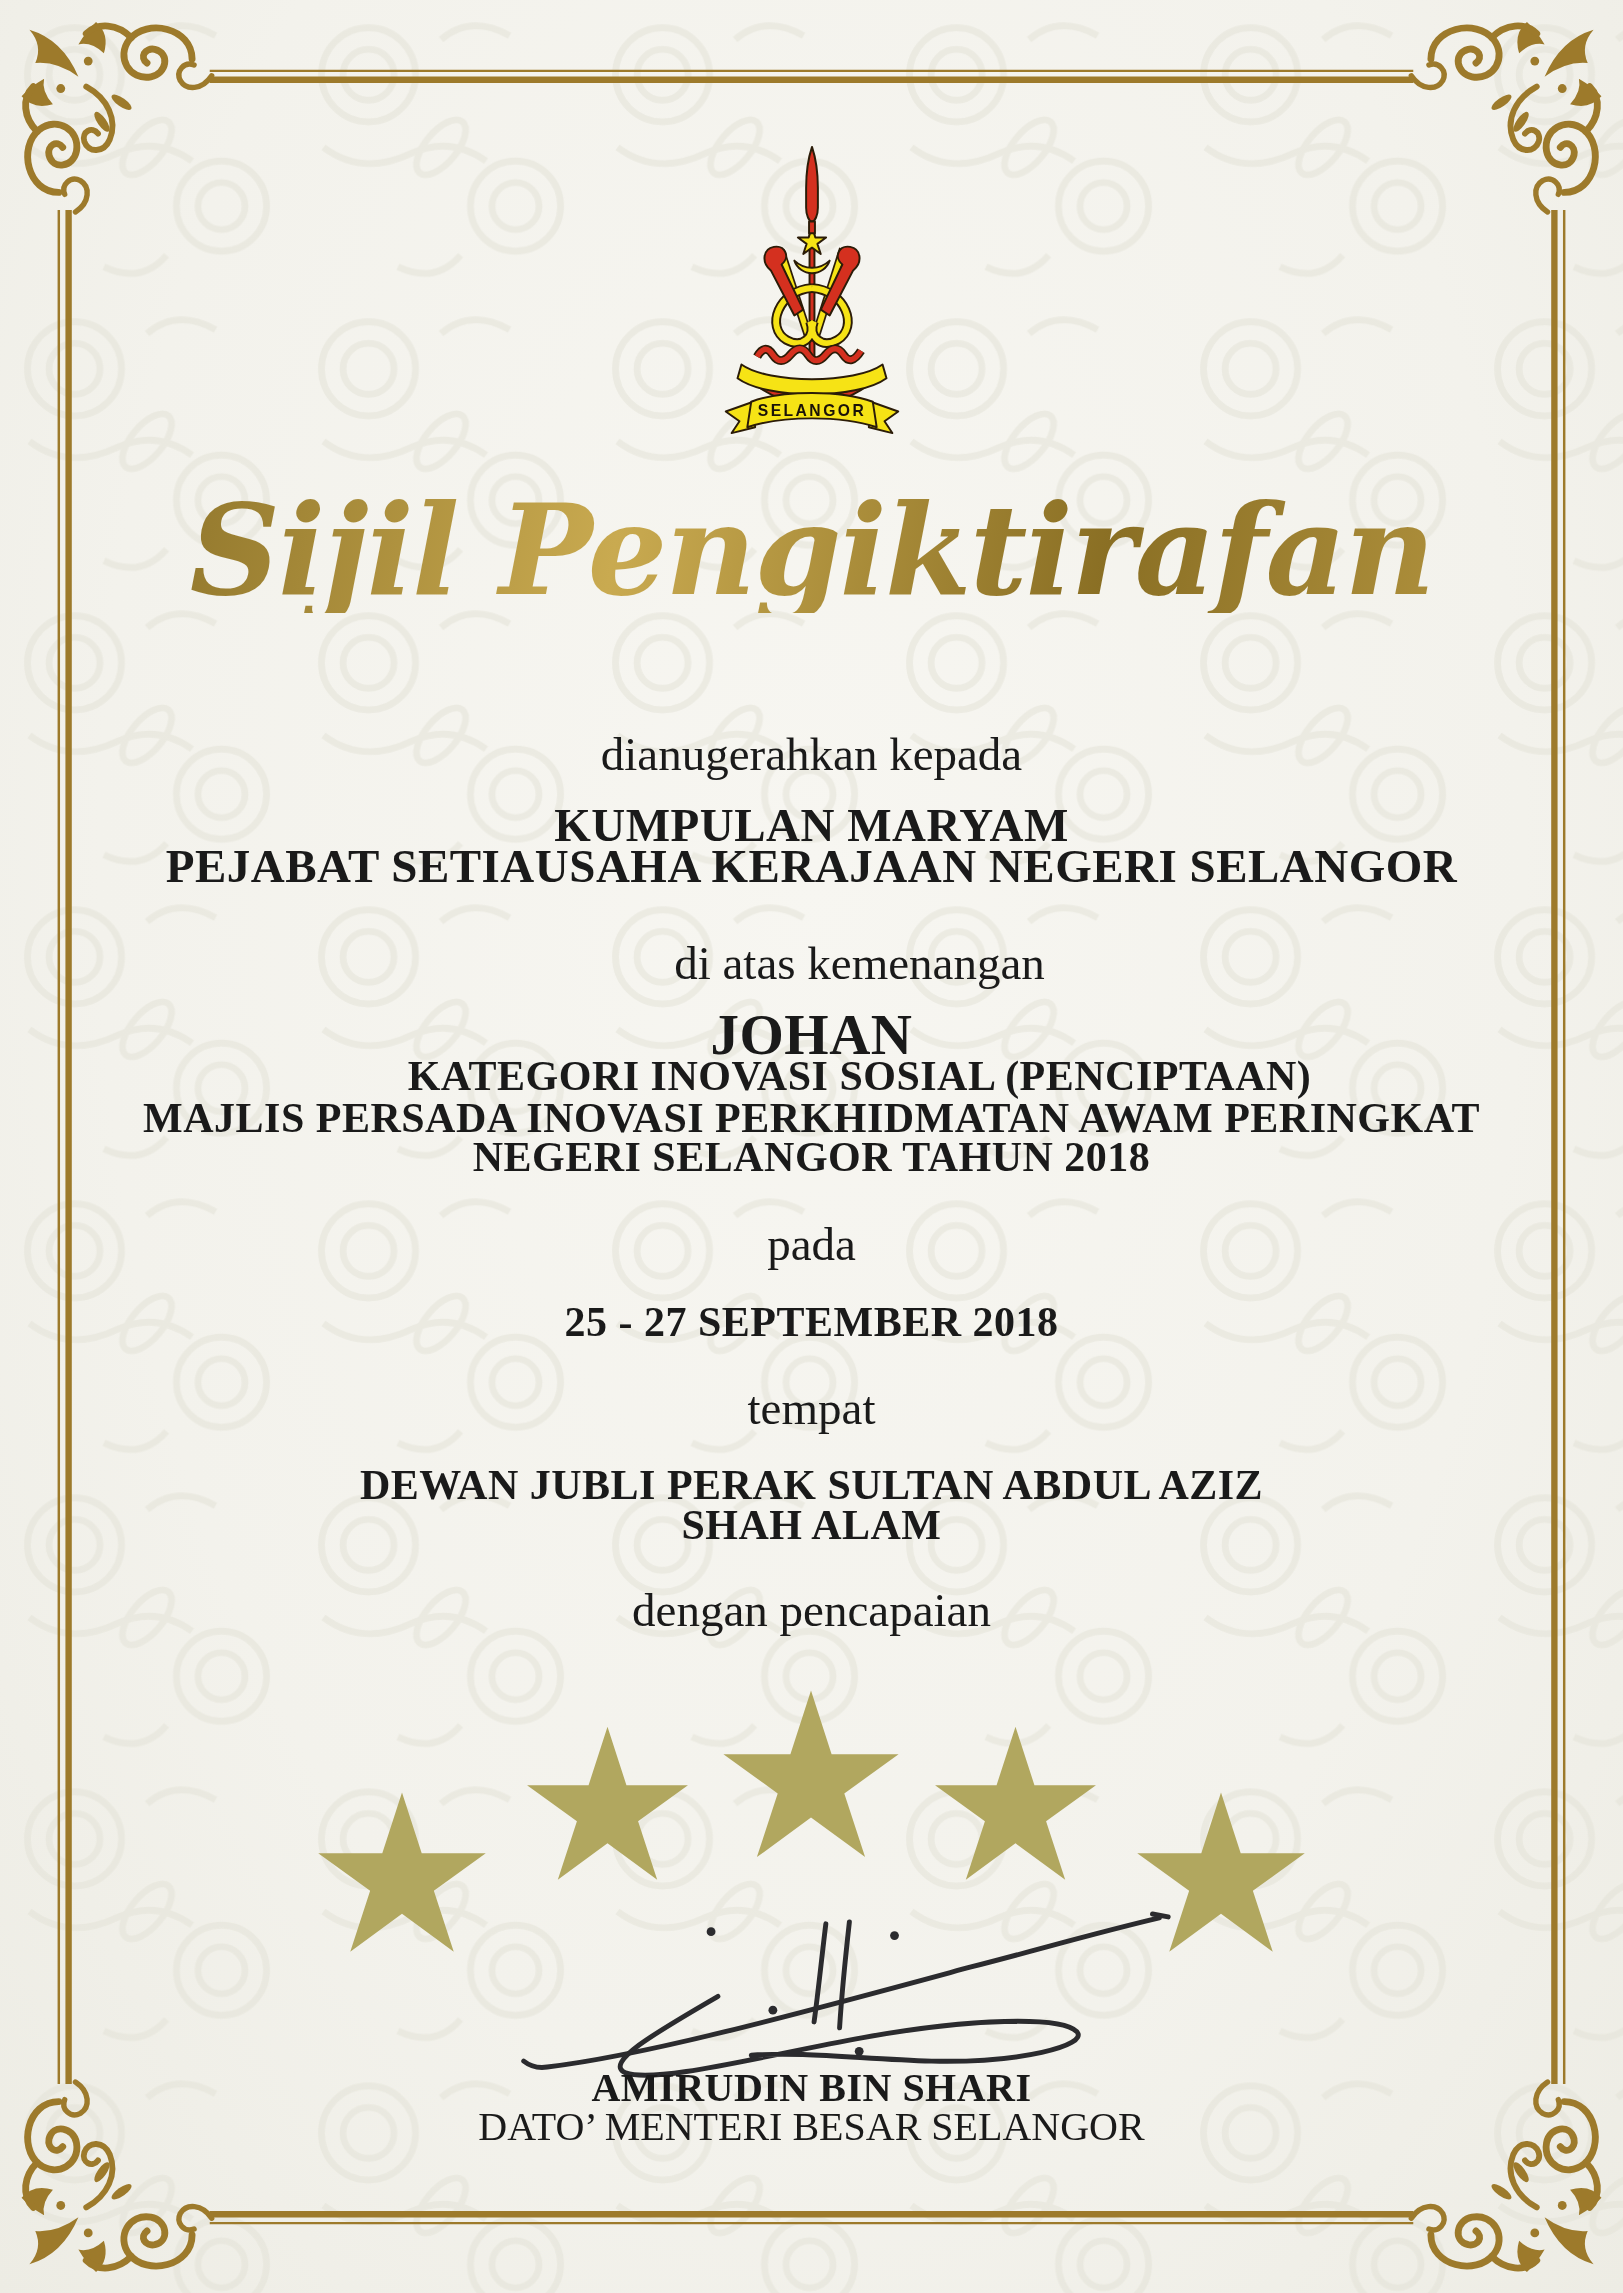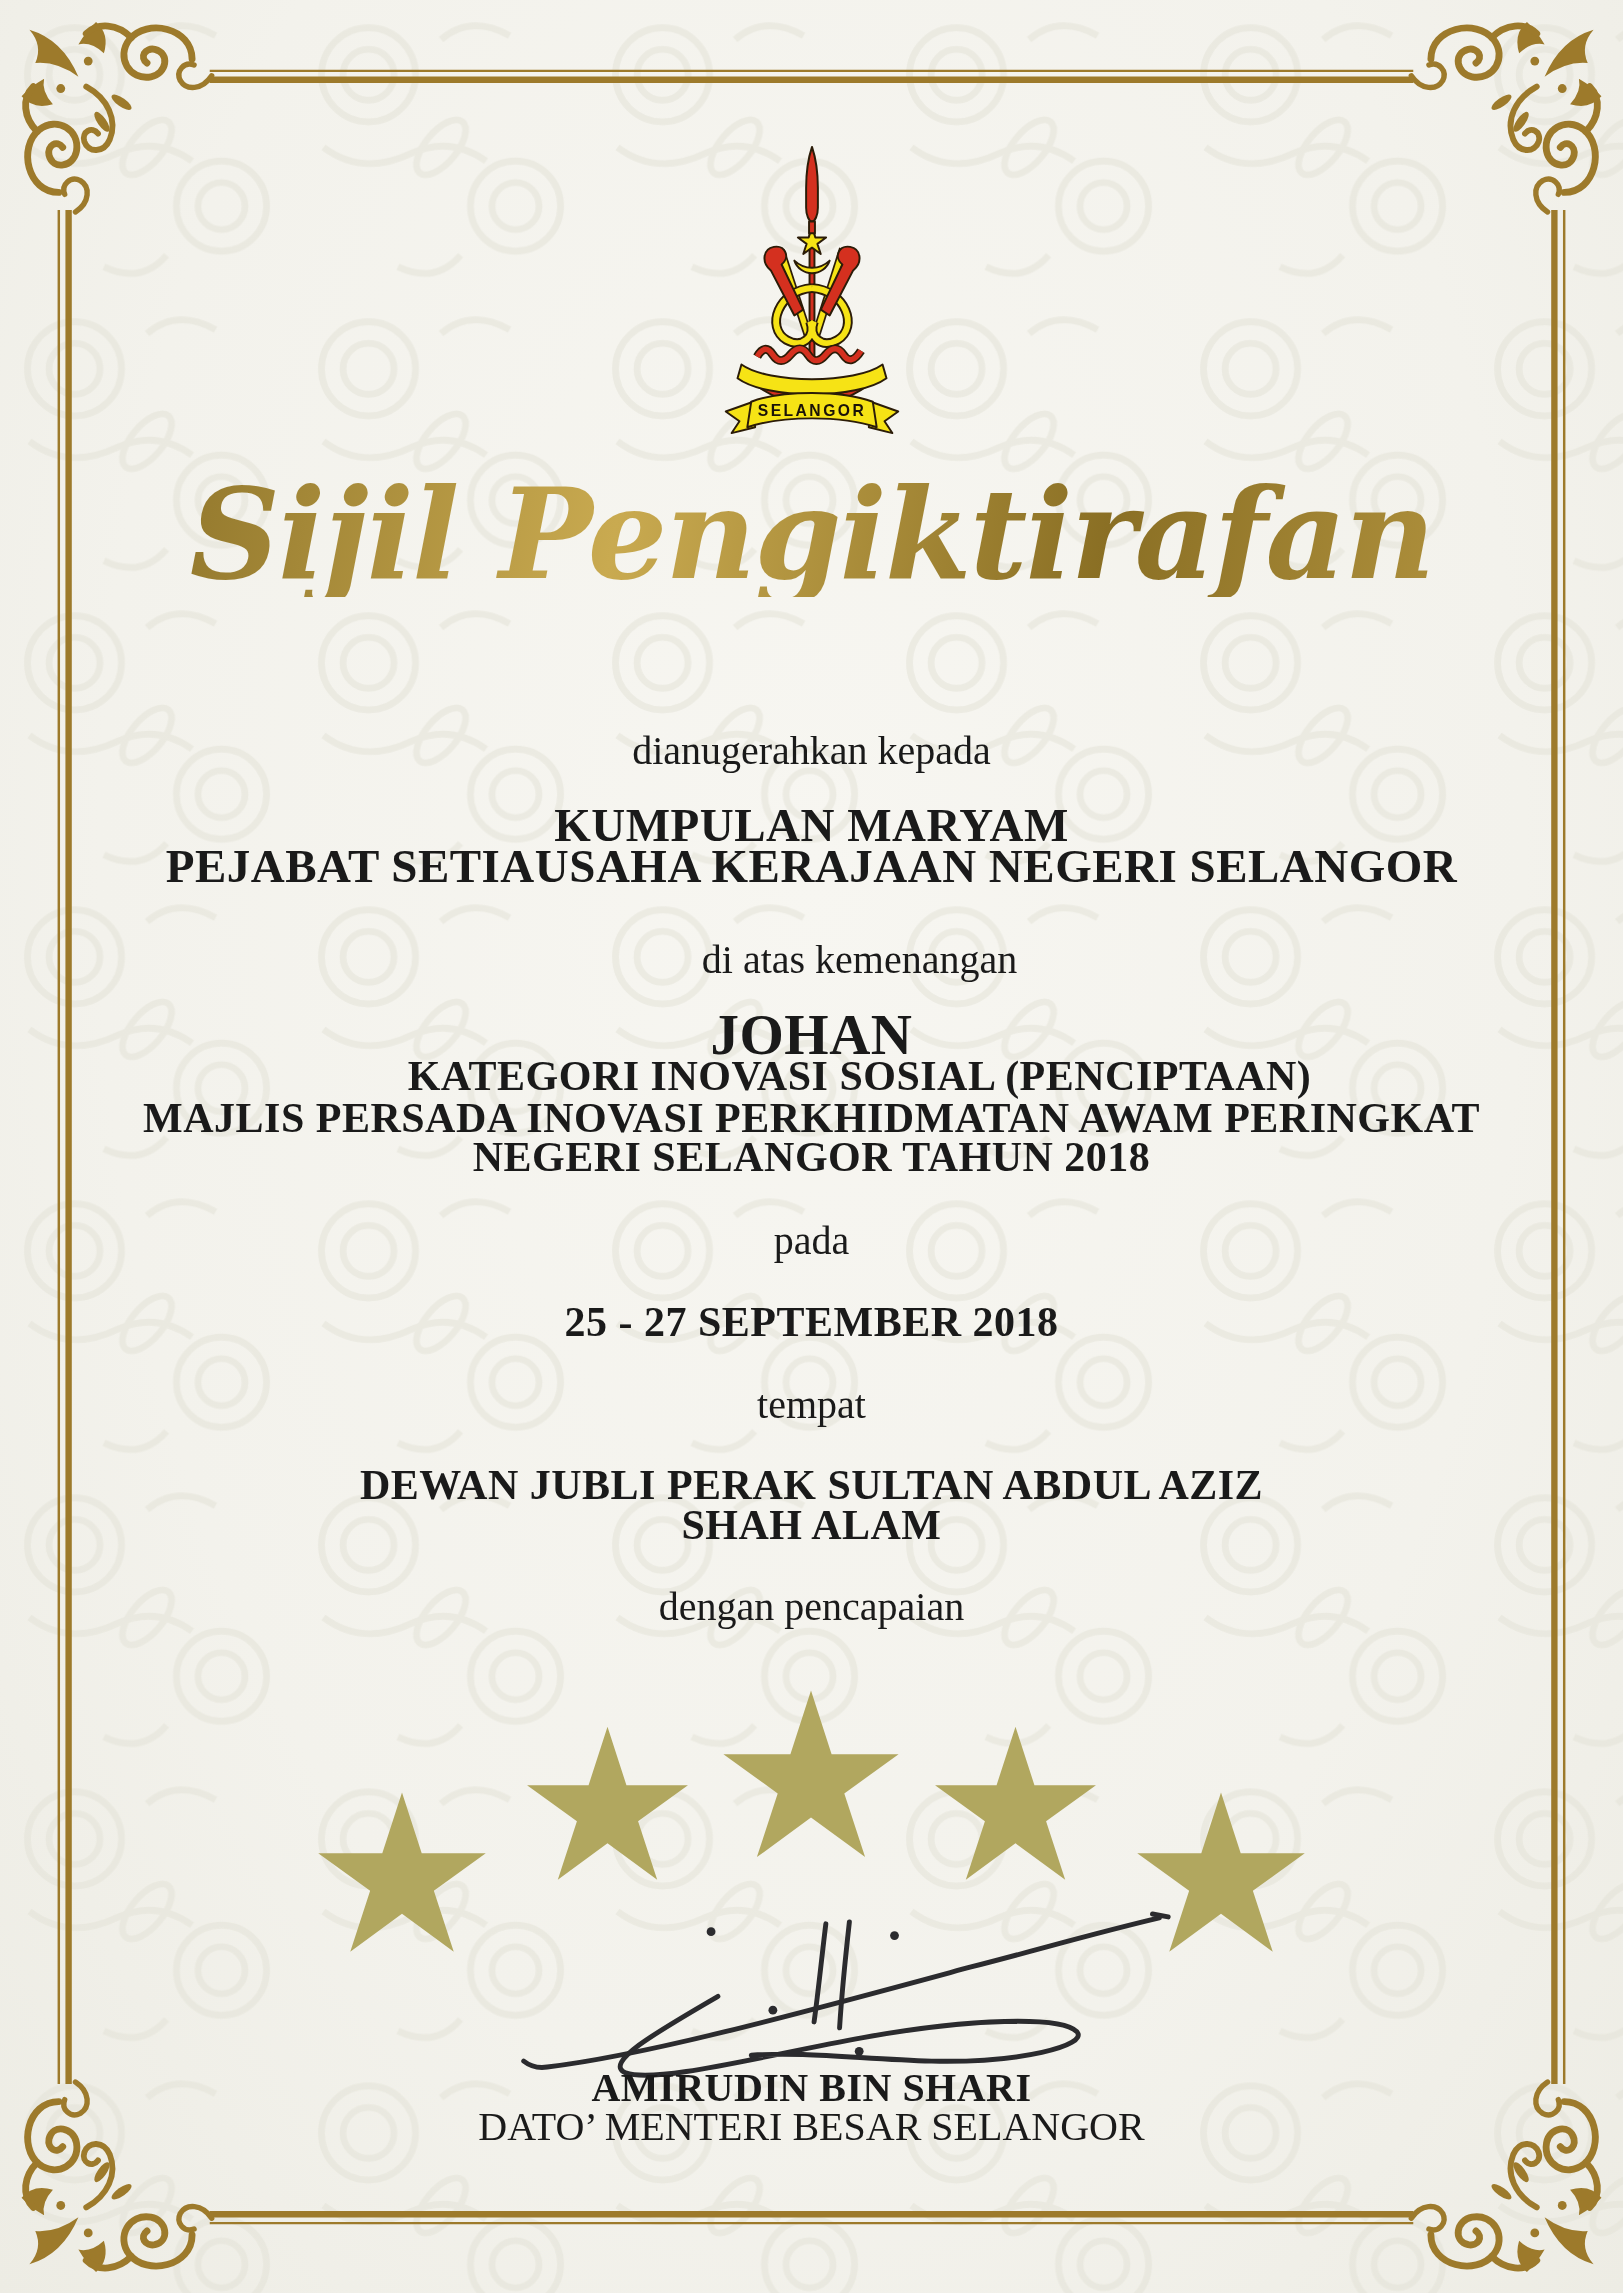--- a/index.html
+++ b/index.html
@@ -4,21 +4,21 @@
 <style>
   html,body{margin:0;padding:0;}
   body{
     width:1623px;height:2294px;position:relative;overflow:hidden;
     background:radial-gradient(ellipse at 50% 38%, #f7f6f1 0%, #f3f2ec 62%, #edecE4 100%);
     font-family:"Liberation Serif", serif;color:#1a1a1a;
   }
   .layer{position:absolute;inset:0;}
   .damask{opacity:.55;}
   .txt{position:absolute;left:0;width:100%;text-align:center;line-height:1;}
-  .label{font-size:40px;}
+  .label{font-size:47px;}
   .caps{font-weight:bold;letter-spacing:0.5px;}
   .fs48{font-size:47px;}
   .fs58{font-size:57px;}
   .fs43{font-size:42px;}
   .fs41{font-size:40px;}
   .script-title{
     font-family:"DejaVu Serif", serif;font-style:italic;font-weight:bold;
     font-size:125px;letter-spacing:-2px;
     background:linear-gradient(100deg,#7e651f 0%,#c9aa50 38%,#8a6f24 68%,#bf9f47 100%);
     -webkit-background-clip:text;background-clip:text;color:transparent;
@@ -132,21 +132,21 @@
 
     <path d="M30,226 C58,246 146,246 174,226 L178,240 C148,262 56,262 26,240 Z" fill="#f6e315"></path>
 
     <path d="M42,264 L14,274 L28,284 L20,296 L44,290 Z" fill="#f6e315"></path>
     <path d="M162,264 L190,274 L176,284 L184,296 L160,290 Z" fill="#f6e315"></path>
     <path d="M40,264 C72,252 132,252 164,264 L168,290 C132,278 72,278 36,290 Z" fill="#f6e315"></path>
   </g>
   <text x="102" y="279" text-anchor="middle" font-family="Liberation Sans, sans-serif" font-size="16" font-weight="bold" letter-spacing="2.5" fill="#1a1208">SELANGOR</text>
 </svg>
 
-<div class="txt script-title" style="top:472px;">Sijil Pengiktirafan</div>
+<div class="txt script-title" style="top:488px;">Sijil Pengiktirafan</div>
 
 <div class="txt label" style="top:731px;">dianugerahkan kepada</div>
 <div class="txt caps fs48" style="top:802px;">KUMPULAN MARYAM</div>
 <div class="txt caps fs48" style="top:843px;">PEJABAT SETIAUSAHA KERAJAAN NEGERI SELANGOR</div>
 
 <div class="txt label" style="top:940px;padding-left:48px;">di atas kemenangan</div>
 <div class="txt caps fs58" style="top:1006px;">JOHAN</div>
 <div class="txt caps fs43" style="top:1055px;margin-left:48px;">KATEGORI INOVASI SOSIAL (PENCIPTAAN)</div>
 <div class="txt caps fs43" style="top:1097px;">MAJLIS PERSADA INOVASI PERKHIDMATAN AWAM PERINGKAT</div>
 <div class="txt caps fs43" style="top:1136px;">NEGERI SELANGOR TAHUN 2018</div>

